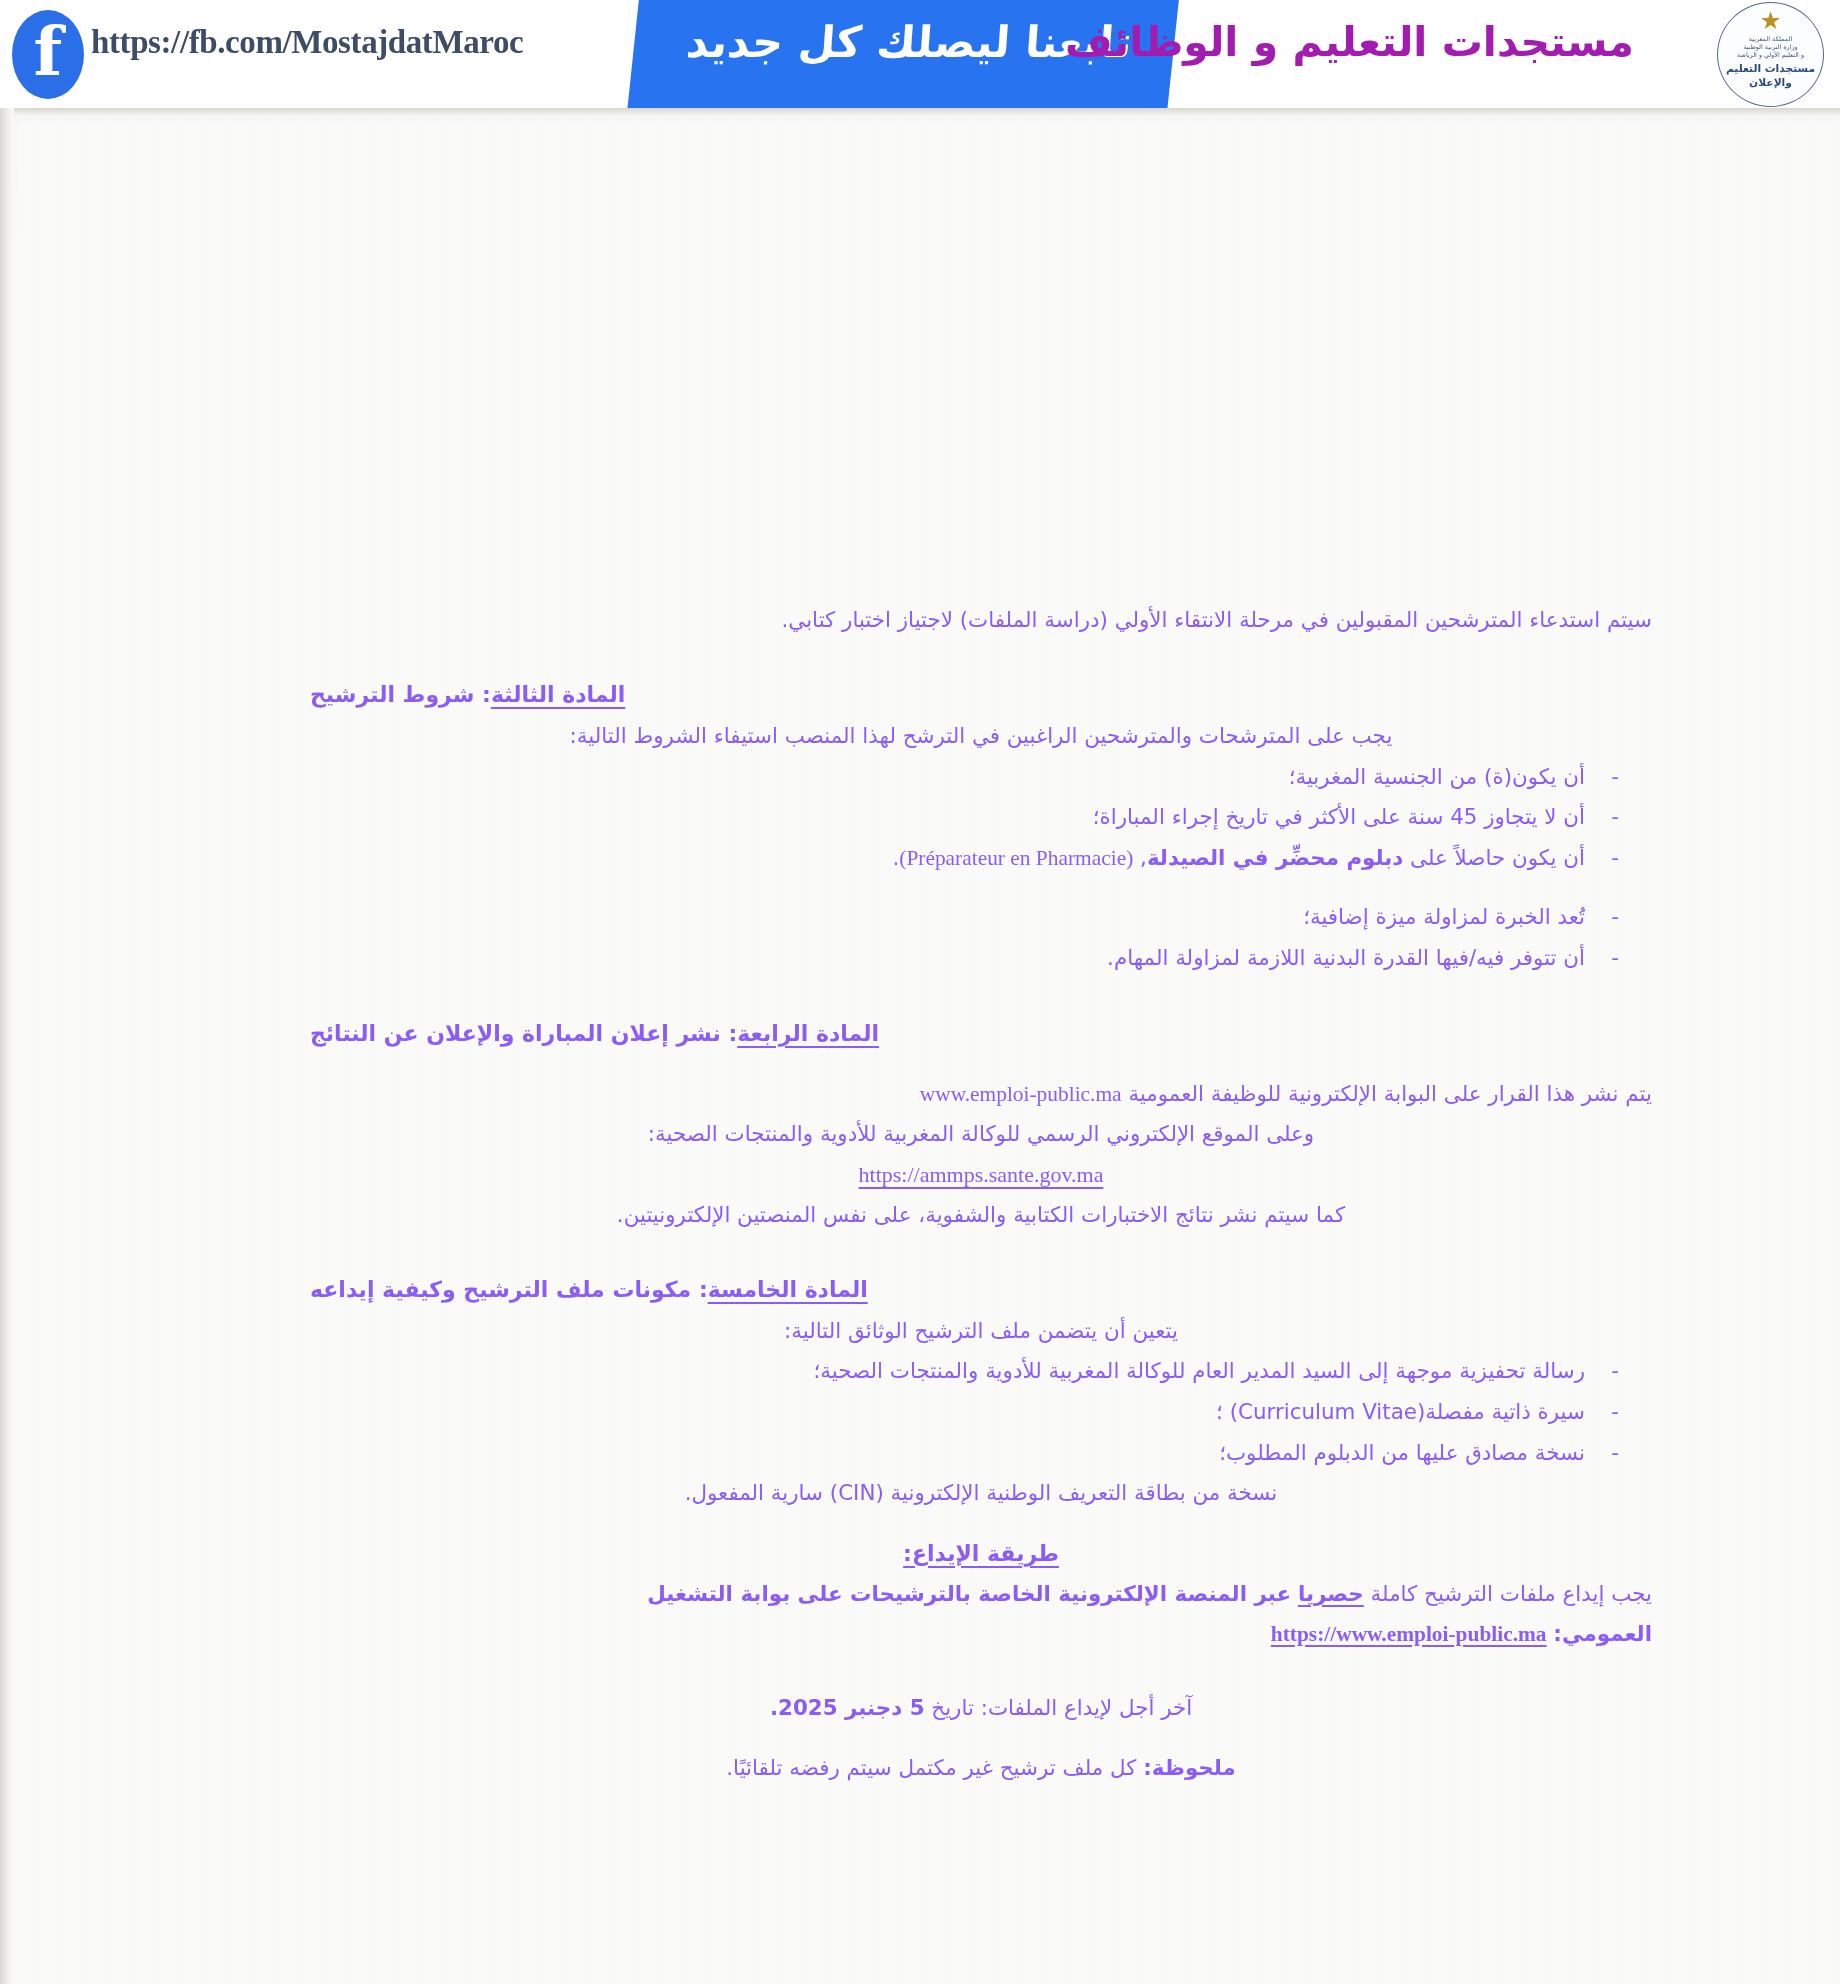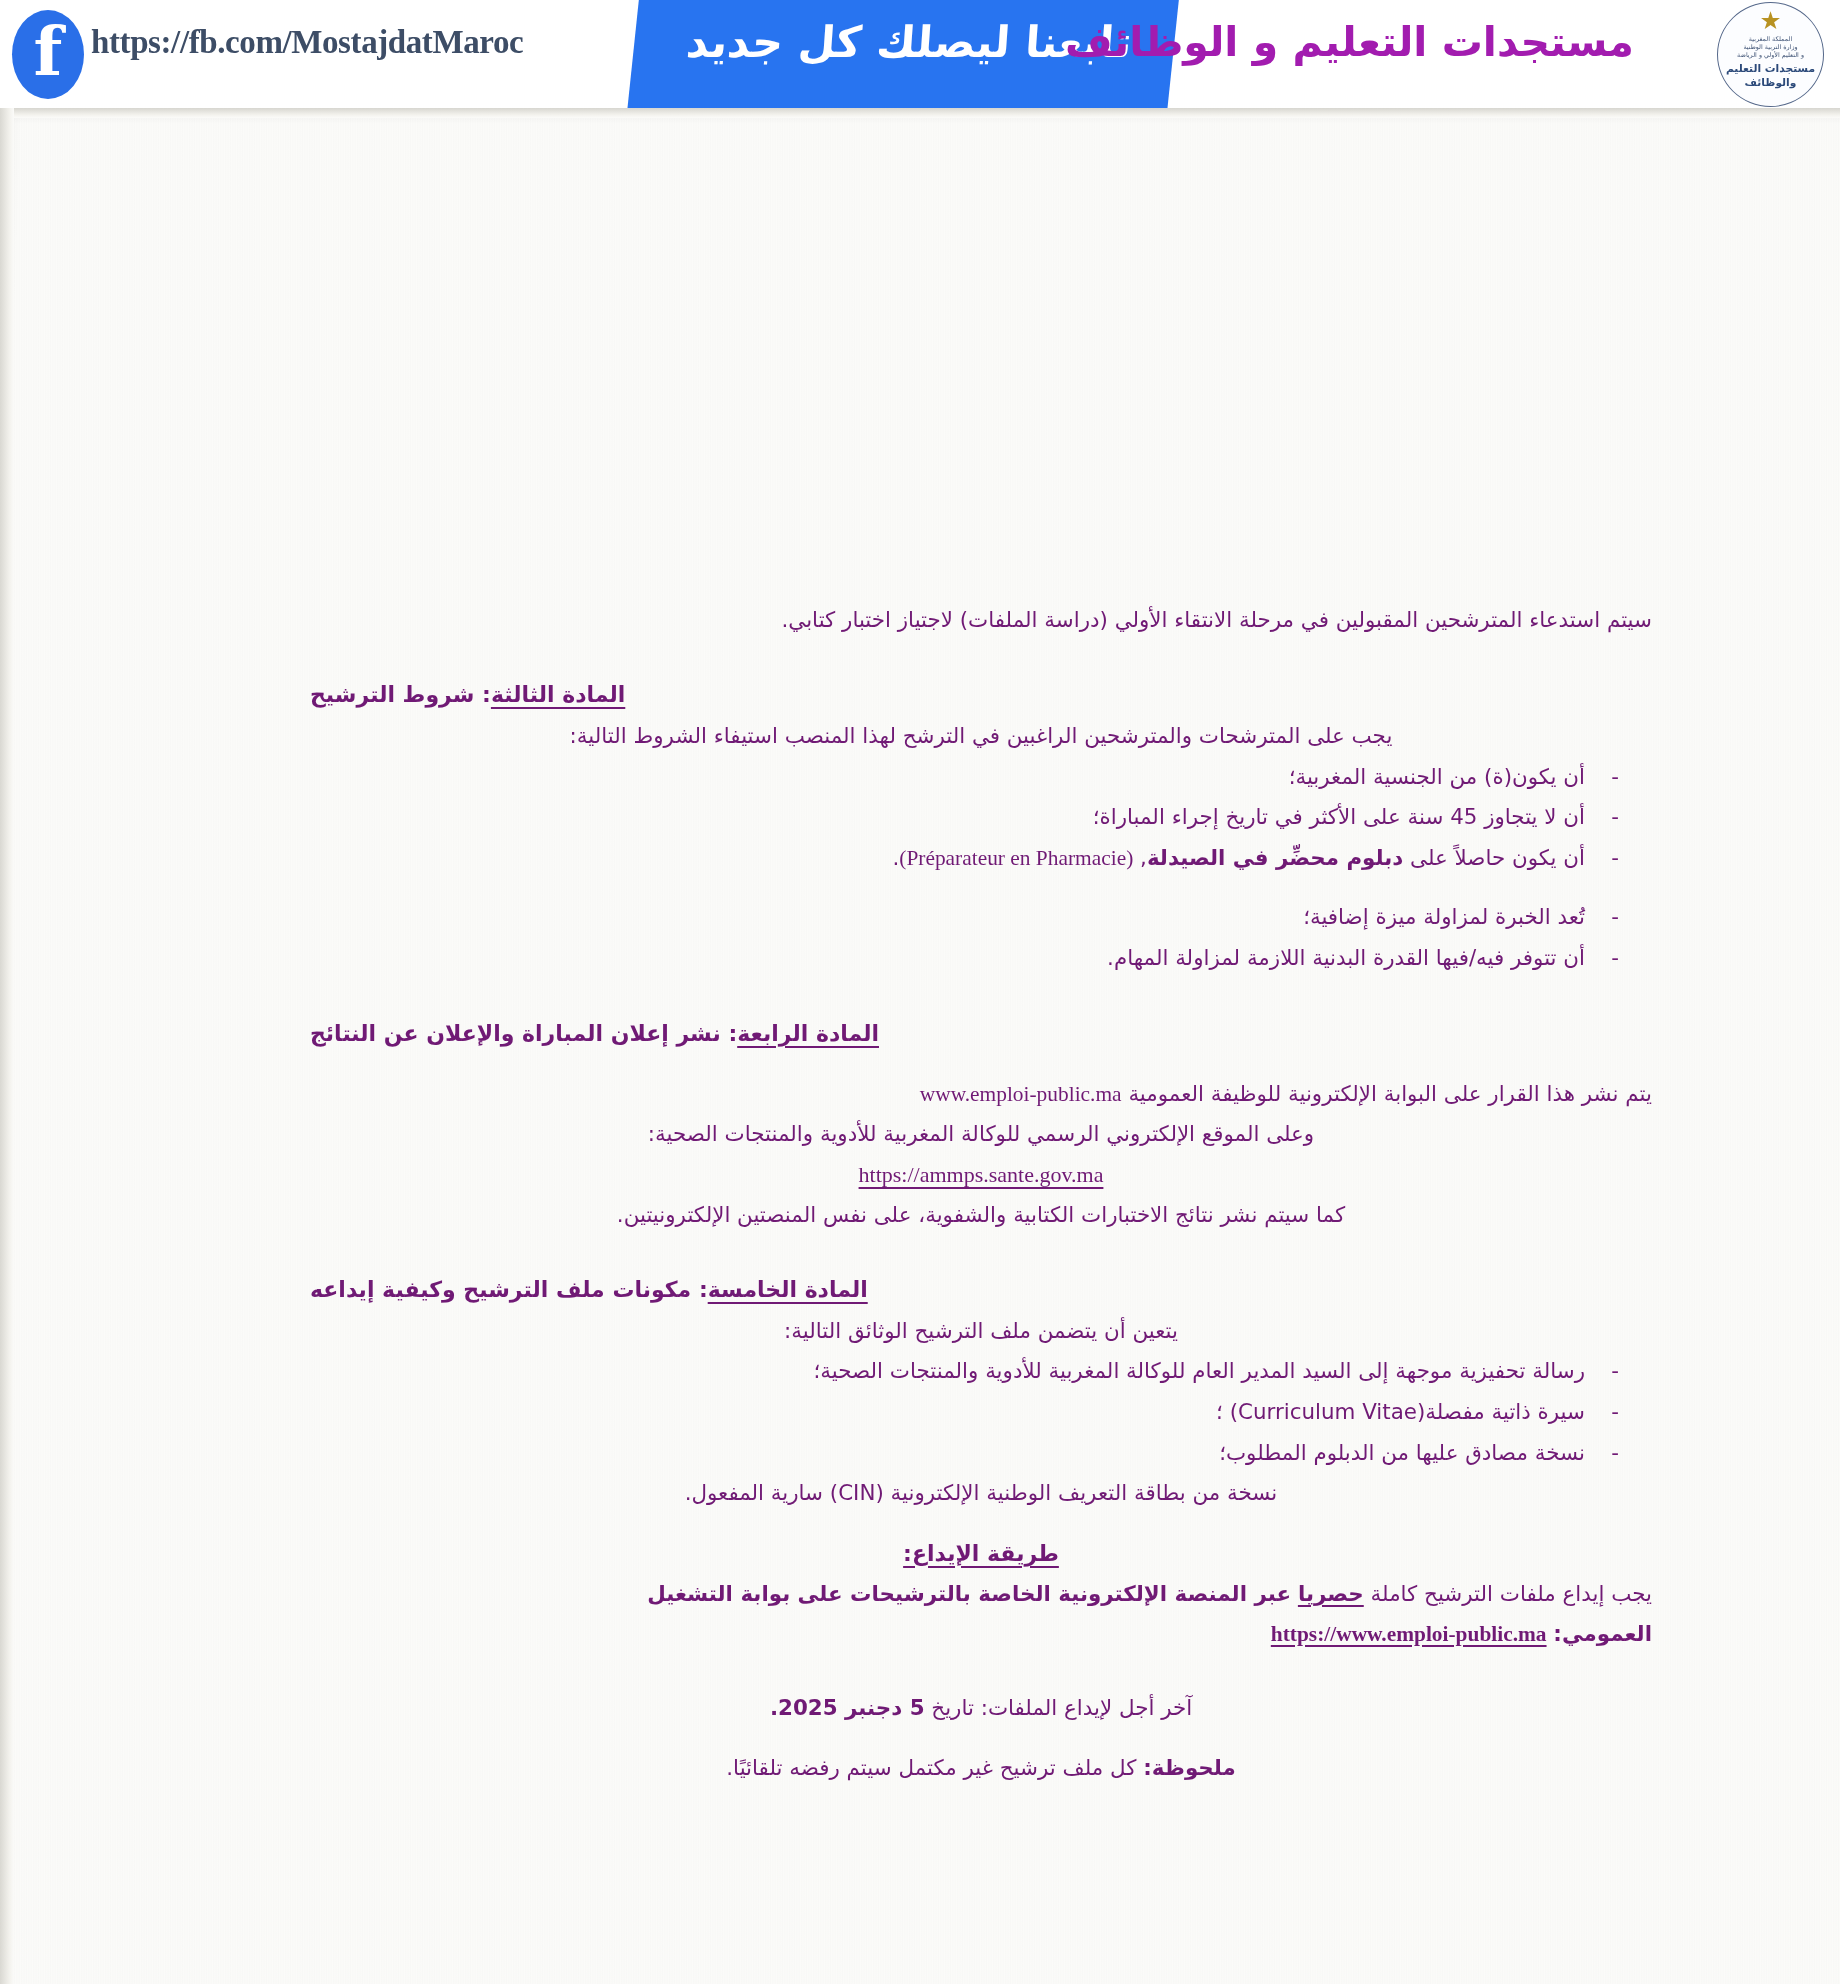--- a/index.html
+++ b/index.html
@@ -154,21 +154,21 @@
   }
 
   
   #doc-body {
     position: absolute;
     top: 603px;
     left: 310px;
     width: 1342px;
     direction: rtl;
     text-align: right;
-    color: #701a75;
+    color: #8b5cf6;
     font-family: "DejaVu Sans", sans-serif;
     font-size: 21.4px;
     line-height: 1.62;
   }
   .para {
     margin: 0 0 5.6px 0;
   }
   .para.intro { text-align: justify; }
   .gap-sm { height: 19px; }
   .gap-md { height: 34px; }
@@ -261,21 +261,21 @@
 
   <div id="ministry-seal">
     <div class="crest">★</div>
     <div class="ministry-lines">
       <div>المملكة المغربية</div>
       <div>وزارة التربية الوطنية</div>
       <div>و التعليم الأولي و الرياضة</div>
     </div>
     <div class="seal-brand">
       <div>مستجدات التعليم</div>
-      <div>والوظائف</div>
+      <div>والإعلان</div>
     </div>
   </div>
 </div>
 
 <div id="page-sheet"></div>
 <div id="page-edge-top"></div>
 <div id="page-edge-left"></div>
 
 <div id="doc-body">
 

